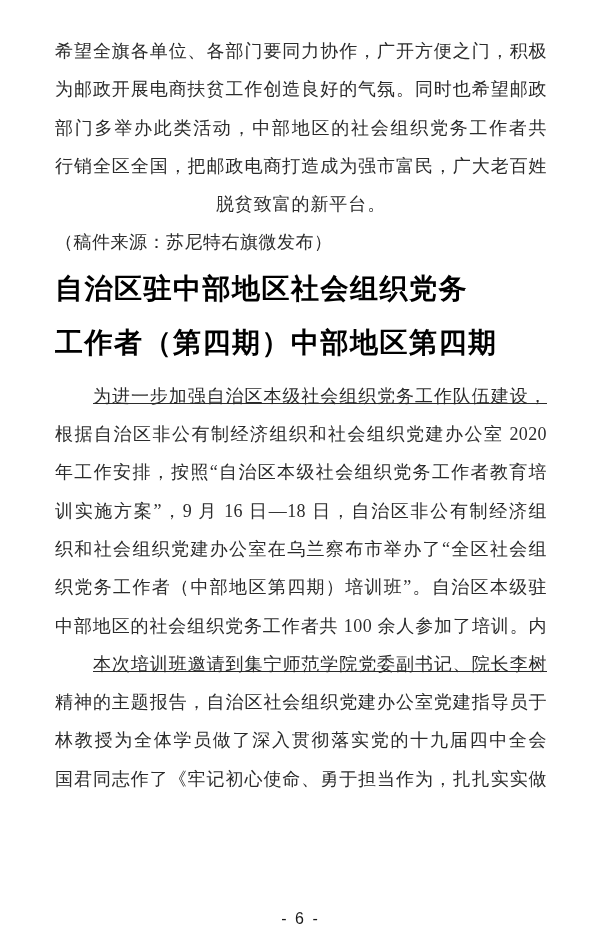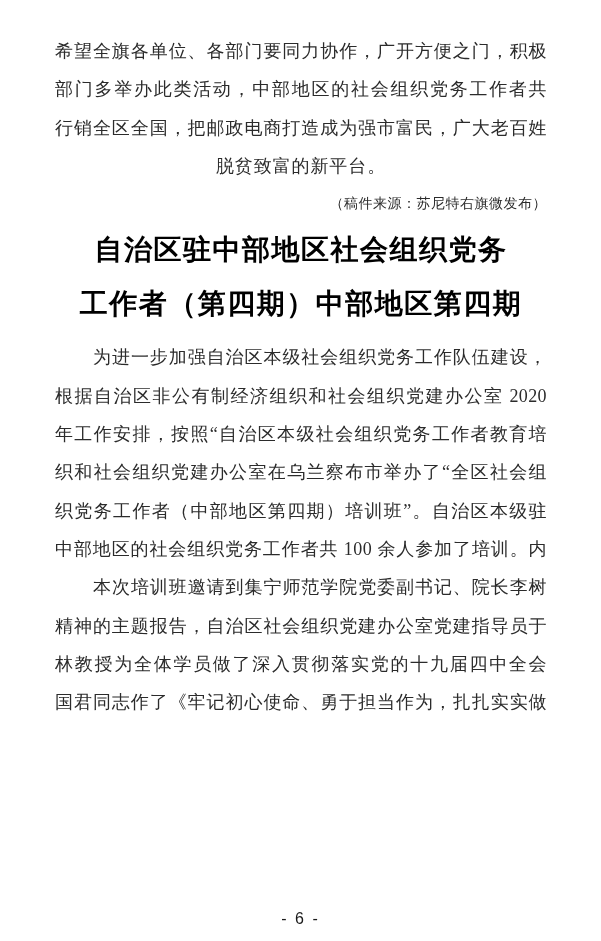--- a/index.html
+++ b/index.html
@@ -28,39 +28,38 @@
   .jl {
     text-align: justify;
     text-align-last: justify;
   }
   .short {
     text-align: center;
     letter-spacing: 0.9px;
   }
   .indent {
     text-indent: 38px;
+    text-decoration: underline;
   }
   .source-line {
     height: 38.3px;
     line-height: 38.3px;
-    font-size: 14px;
+    font-size: 18px;
     letter-spacing: 0.5px;
-    text-align: right;
     overflow: hidden;
   }
   .heading-block {
     margin: 0 0 7px 0;
   }
   .heading-line {
     height: 54px;
     line-height: 54px;
     font-size: 28px;
     font-weight: bold;
     color: #000000;
-    text-align: center;
     letter-spacing: 1.5px;
     overflow: hidden;
   }
   .page-number {
     position: absolute;
     left: 0;
     right: 0;
     bottom: 13px;
     text-align: center;
     font-family: "Liberation Sans", "DejaVu Sans", sans-serif;
@@ -69,36 +68,38 @@
     color: #1a1a1a;
   }
 </style>
 </head>
 <body>
 
 <div class="page">
 
   <div>
     <div class="bline jl">希望全旗各单位、各部门要同力协作，广开方便之门，积极</div>
+    <div class="bline jl">为邮政开展电商扶贫工作创造良好的气氛。同时也希望邮政</div>
     <div class="bline jl">部门多举办此类活动，中部地区的社会组织党务工作者共</div>
     <div class="bline jl">行销全区全国，把邮政电商打造成为强市富民，广大老百姓</div>
     <div class="bline short">脱贫致富的新平台。</div>
   </div>
 
   <div class="source-line">（稿件来源：苏尼特右旗微发布）</div>
 
   <div class="heading-block">
     <div class="heading-line">自治区驻中部地区社会组织党务</div>
     <div class="heading-line">工作者（第四期）中部地区第四期</div>
   </div>
 
   <div>
     <div class="bline jl indent">为进一步加强自治区本级社会组织党务工作队伍建设，</div>
     <div class="bline jl">根据自治区非公有制经济组织和社会组织党建办公室 2020</div>
     <div class="bline jl">年工作安排，按照“自治区本级社会组织党务工作者教育培</div>
+    <div class="bline jl">训实施方案”，9 月 16 日—18 日，自治区非公有制经济组</div>
     <div class="bline jl">织和社会组织党建办公室在乌兰察布市举办了“全区社会组</div>
     <div class="bline jl">织党务工作者（中部地区第四期）培训班”。自治区本级驻</div>
     <div class="bline jl">中部地区的社会组织党务工作者共 100 余人参加了培训。内</div>
   </div>
 
   <div>
     <div class="bline jl indent">本次培训班邀请到集宁师范学院党委副书记、院长李树</div>
     <div class="bline jl">精神的主题报告，自治区社会组织党建办公室党建指导员于</div>
     <div class="bline jl">林教授为全体学员做了深入贯彻落实党的十九届四中全会</div>
     <div class="bline jl">国君同志作了《牢记初心使命、勇于担当作为，扎扎实实做</div>

